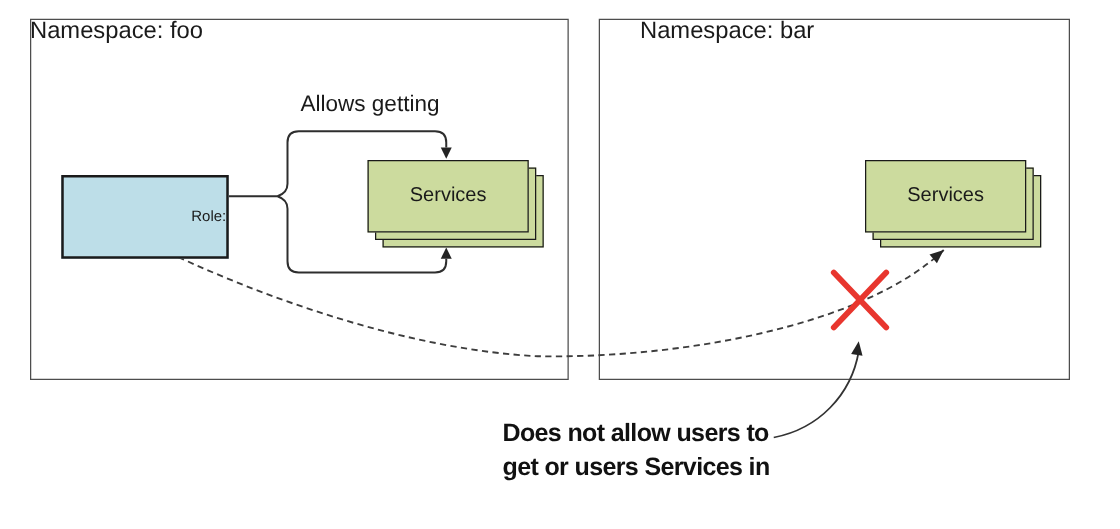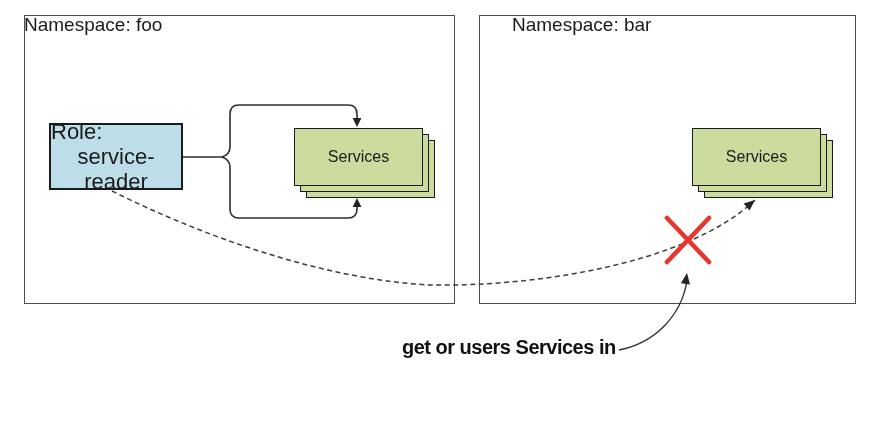--- a/index.html
+++ b/index.html
@@ -6,24 +6,24 @@
   .canvas{
     position:relative;width:896px;height:423px;background:#fff;overflow:hidden;
     font-family:"Liberation Sans","DejaVu Sans",sans-serif;color:#1a1a1a;
   }
   .overlay{position:absolute;left:0;top:0;width:896px;height:423px;z-index:1;pointer-events:none;}
   .panel{position:absolute;border:1.5px solid #4d4d4d;background:transparent;z-index:0;}
   .panel-foo{left:24px;top:15px;width:429px;height:287px;}
   .panel-bar{left:479px;top:15px;width:375px;height:287px;}
   .panel-title{position:absolute;left:0;right:16px;top:14px;font-size:19px;z-index:2;}
   .role-box{
-    position:absolute;left:49px;top:123px;width:134px;height:67px;z-index:2;
+    position:absolute;left:49px;top:140px;width:134px;height:67px;z-index:2;
     background:var(--role-fill,#bddee8);border:2px solid var(--box-border,#1a1a1a);
-    display:flex;flex-direction:column;align-items:flex-start;justify-content:center;
-    font-size:22px;line-height:25px;text-align:center;box-sizing:border-box;
+    display:flex;flex-direction:column;align-items:flex-end;justify-content:center;
+    font-size:12px;line-height:25px;text-align:center;box-sizing:border-box;
   }
   .stack{position:absolute;width:153px;height:82px;z-index:2;}
   .stack-foo{left:294px;top:128px;}
   .stack-bar{left:692px;top:128px;}
   .card{
     position:absolute;width:129px;height:58px;box-sizing:border-box;
     background:var(--services-fill,#ccdb9e);border:1.8px solid var(--box-border,#1a1a1a);
   }
   .card.back2{left:12px;top:12px;}
   .card.back1{left:6px;top:6px;}
@@ -73,37 +73,38 @@
   </svg>
 
   <div class="panel panel-foo"></div>
   <div class="panel-title" style="left:24px;width:429px;">Namespace: foo</div>
 
   <div class="panel panel-bar"></div>
   <div class="panel-title" style="left:479px;width:375px;margin-left:33px;">Namespace: bar</div>
 
   <div class="role-box">
     <div>Role:</div>
-    <div>service-reader</div>
   </div>
 
   <div class="stack stack-foo">
     <div class="card back2"></div>
     <div class="card back1"></div>
     <div class="card front">
       <span>Services</span>
     </div>
   </div>
 
   <div class="stack stack-bar">
     <div class="card back2"></div>
     <div class="card back1"></div>
     <div class="card front">
       <span>Services</span>
     </div>
   </div>
 
+  <div class="edge-label edge-label-get">Allows getting</div>
 
   <div class="annotation">
+    <div>Does not allow users to</div>
     <div>get or users Services in</div>
   </div>
 
 </div>
 
 </body></html>

